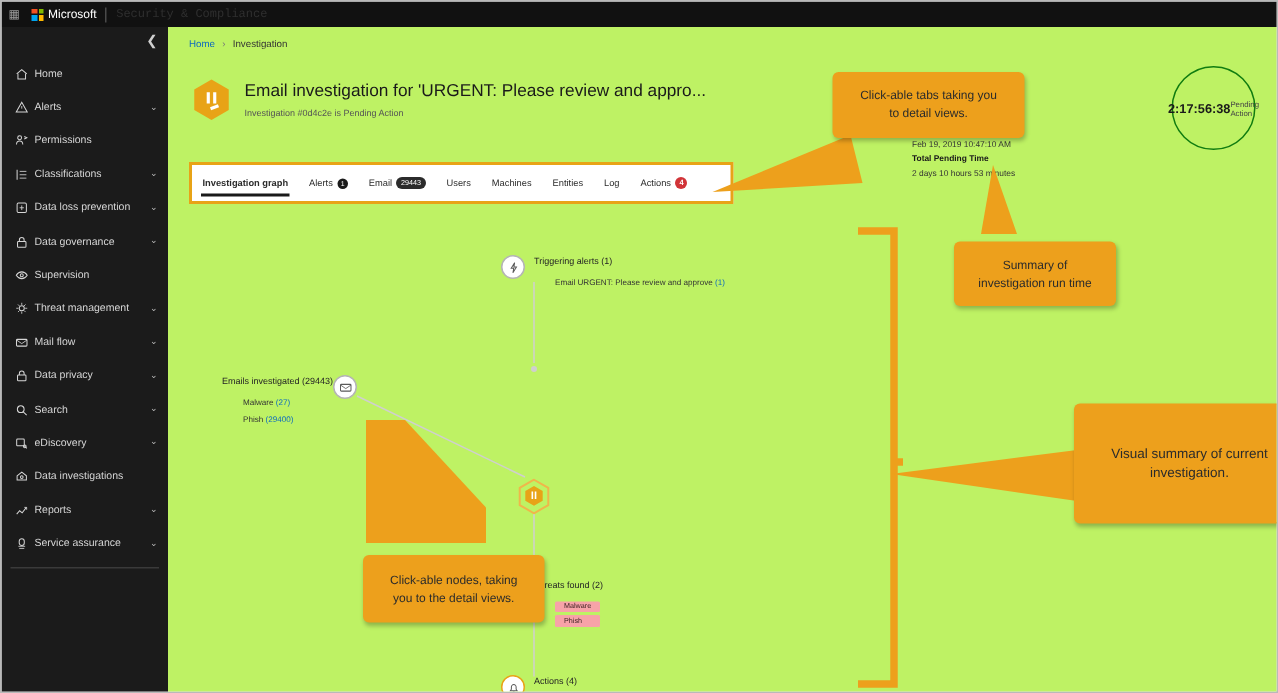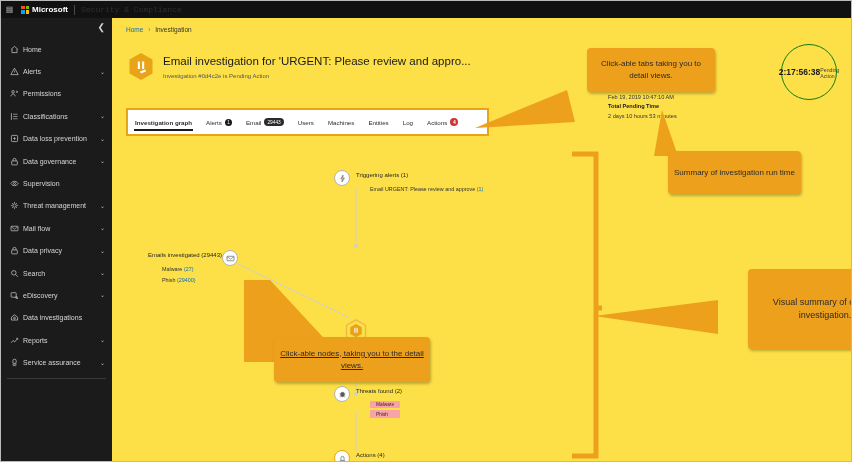--- a/index.html
+++ b/index.html
@@ -36,21 +36,21 @@
   .ms-squares {
     width: 8px; height: 8px;
     display: grid; grid-template-columns: 1fr 1fr; grid-template-rows: 1fr 1fr;
     gap: 1px;
   }
   .ms-squares i { display: block; }
   .ms-squares i:nth-child(1) { background: #f25022; }
   .ms-squares i:nth-child(2) { background: #7fba00; }
   .ms-squares i:nth-child(3) { background: #00a4ef; }
   .ms-squares i:nth-child(4) { background: #ffb900; }
-  .ms-word { color: #ffffff; font-size: 8px; font-weight: bold; }
+  .ms-word { color: #ffffff; font-size: 8px; }
   .suite-div {
     width: 1px; height: 10px; background: #4a4a4a; margin: 0 6px;
   }
   .suite-app { color: #2f2f2f; font-size: 8px; font-family: Liberation Mono, monospace; }
 
   
   .sidebar {
     position: absolute; top: 17px; left: 0;
     width: 111px; height: 445px;
     background: #1b1b1b;
@@ -79,21 +79,21 @@
     font-size: 6px; color: #bdbdbd; line-height: 1;
   }
   .nav-sep {
     height: 1px; background: #3a3a3a; margin: 4px 6px 0 6px;
   }
 
   
   .main {
     position: absolute; top: 17px; left: 111px;
     width: 741px; height: 445px;
-    background: #fde047;
+    background: #bef264;
   }
   .breadcrumb {
     position: absolute; top: 8px; left: 14px;
     font-size: 6.5px; color: #3a3a3a;
   }
   .breadcrumb .crumb-link { color: #0f6cbd; }
   .breadcrumb .crumb-sep { color: #777; margin: 0 3px; }
   .breadcrumb .crumb-cur { color: #333; }
 
   .page-head {
@@ -207,28 +207,27 @@
   .callout {
     position: absolute;
     background: #eda01c;
     color: #2b2b2b;
     font-size: 8px;
     line-height: 12px;
     text-align: center;
     border-radius: 4px;
     box-shadow: 1px 2px 3px rgba(0,0,0,0.25);
     display: flex; align-items: center; justify-content: center;
-    padding: 6px 4px;
+    padding: 6px 15px;
     z-index: 6;
-    margin-left: 32px;
   }
   .co-tabs { top: 30px; left: 443px; width: 128px; height: 44px; }
-  .co-time { top: 133px; left: 524px; width: 133px; height: 43px; }
+  .co-time { top: 143px; left: 524px; width: 108px; height: 43px; }
   .co-visual { top: 251px; left: 604px; width: 154px; height: 80px; font-size: 9px; line-height: 13px; }
-  .co-nodes { top: 319px; left: 130px; width: 156px; height: 45px; text-decoration: underline; }
+  .co-nodes { top: 352px; left: 130px; width: 121px; height: 45px; }
 
   .ptr { position: absolute; z-index: 5; }
 
   .bracket { position: absolute; z-index: 4; }
 </style>
 </head>
 <body>
 
 <div class="app">
 

